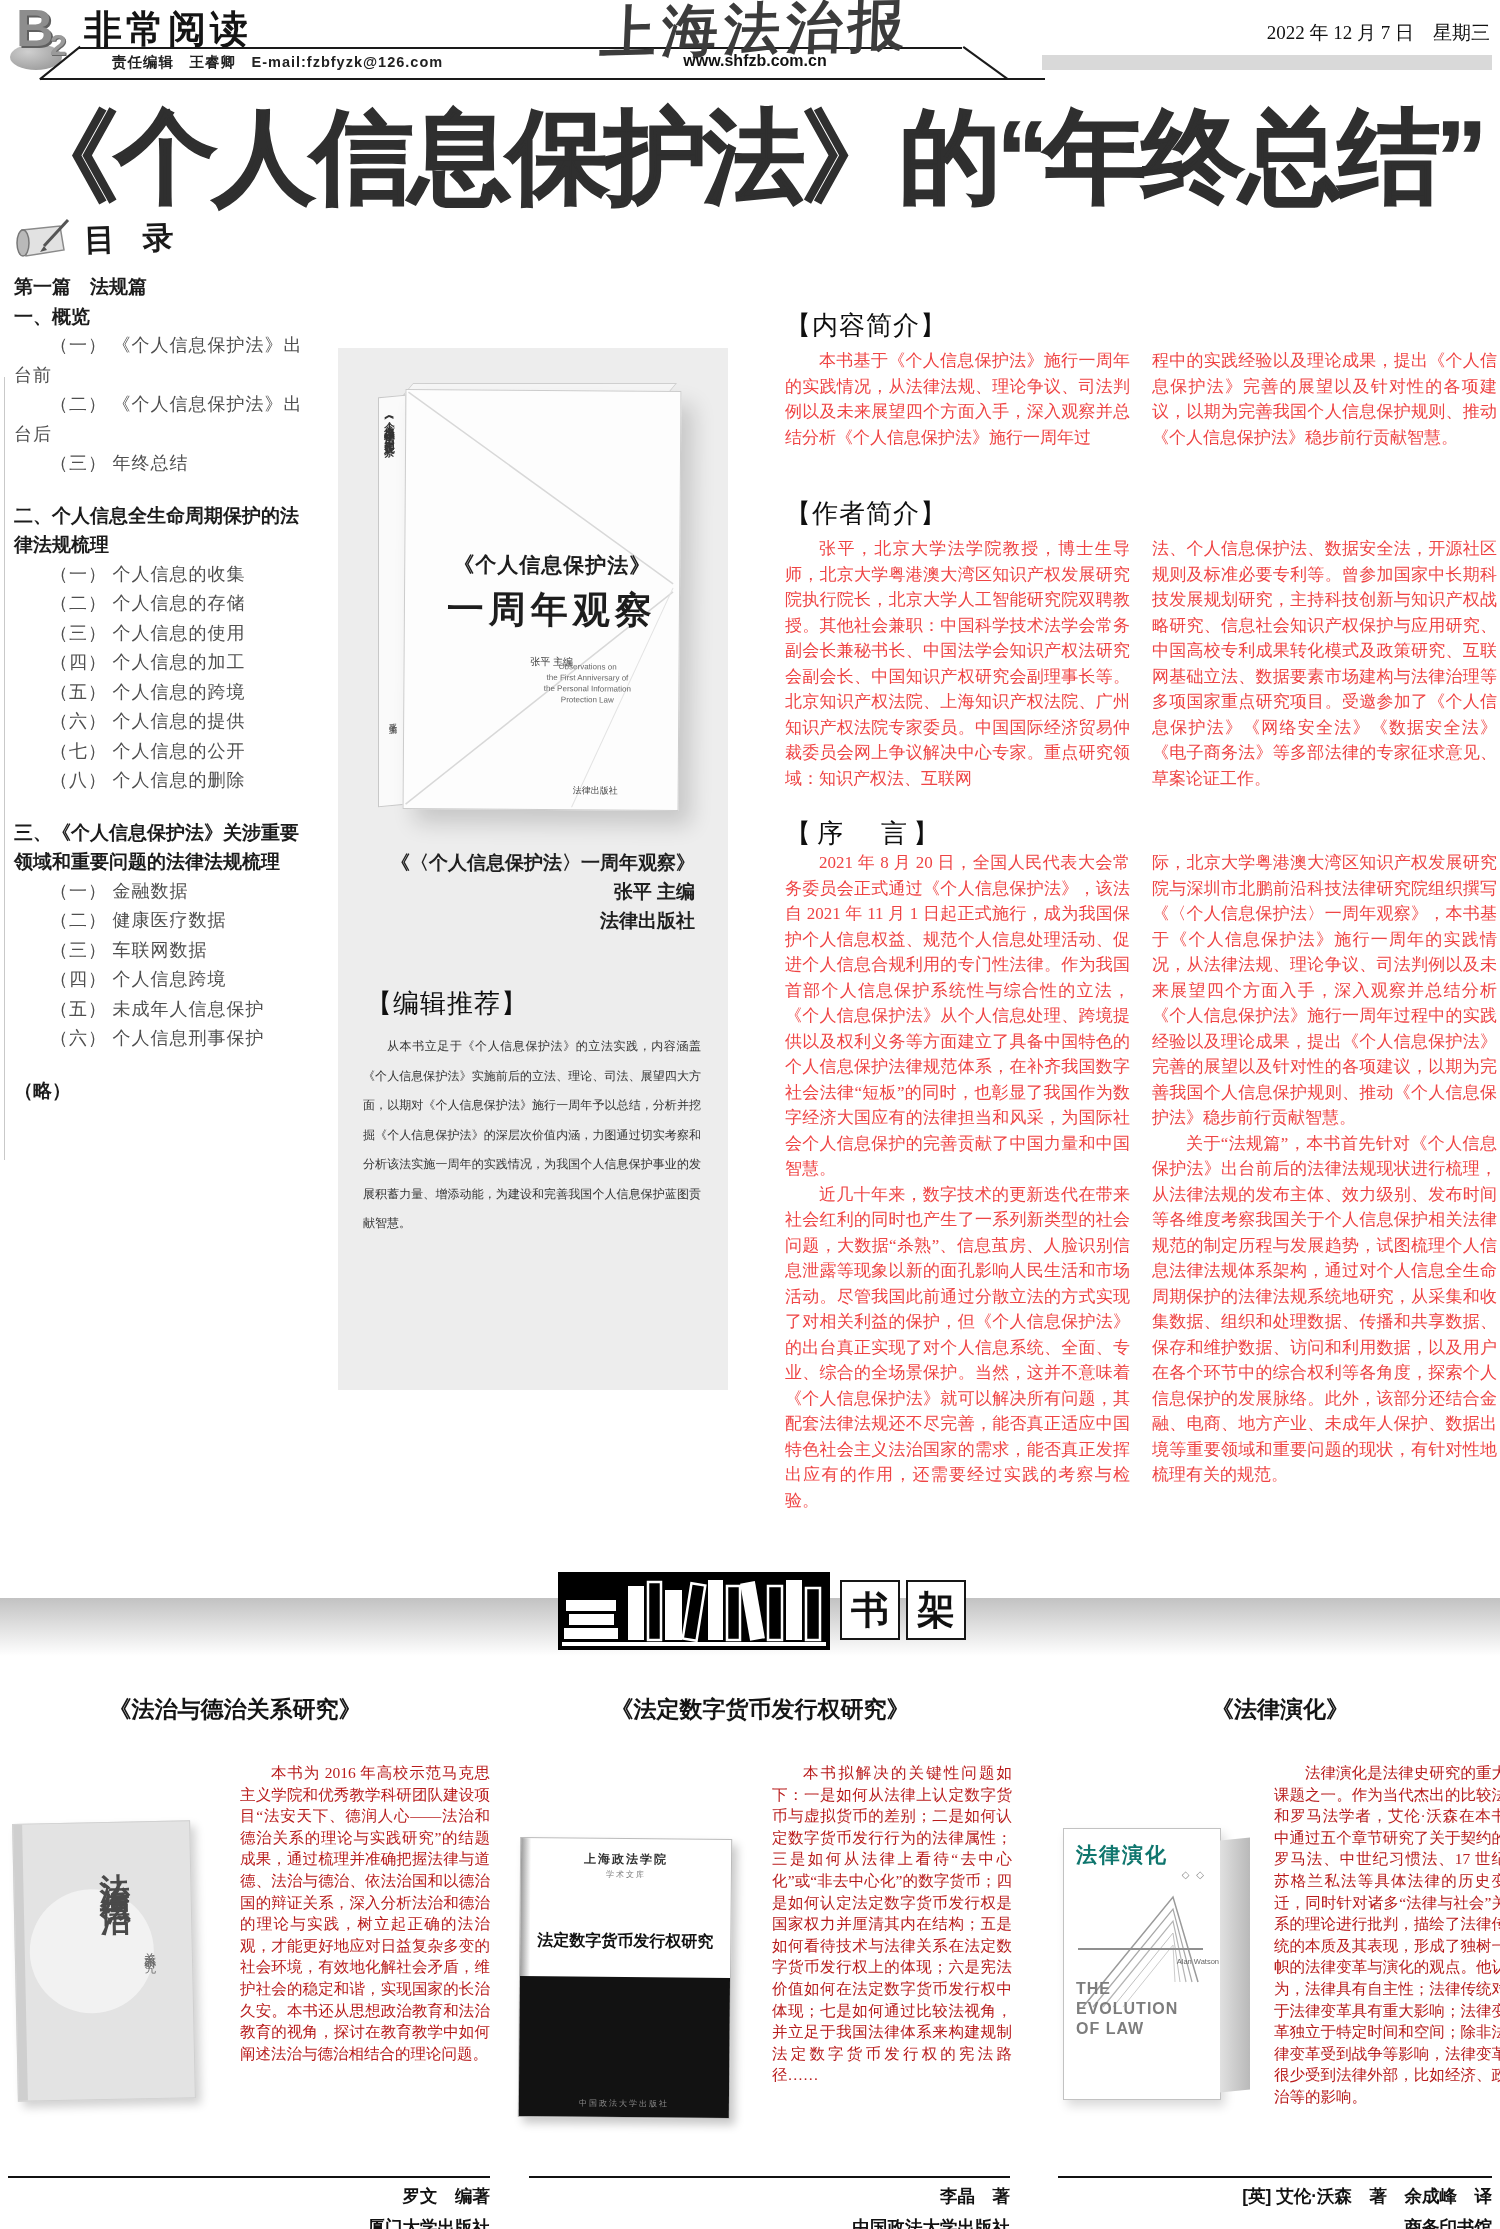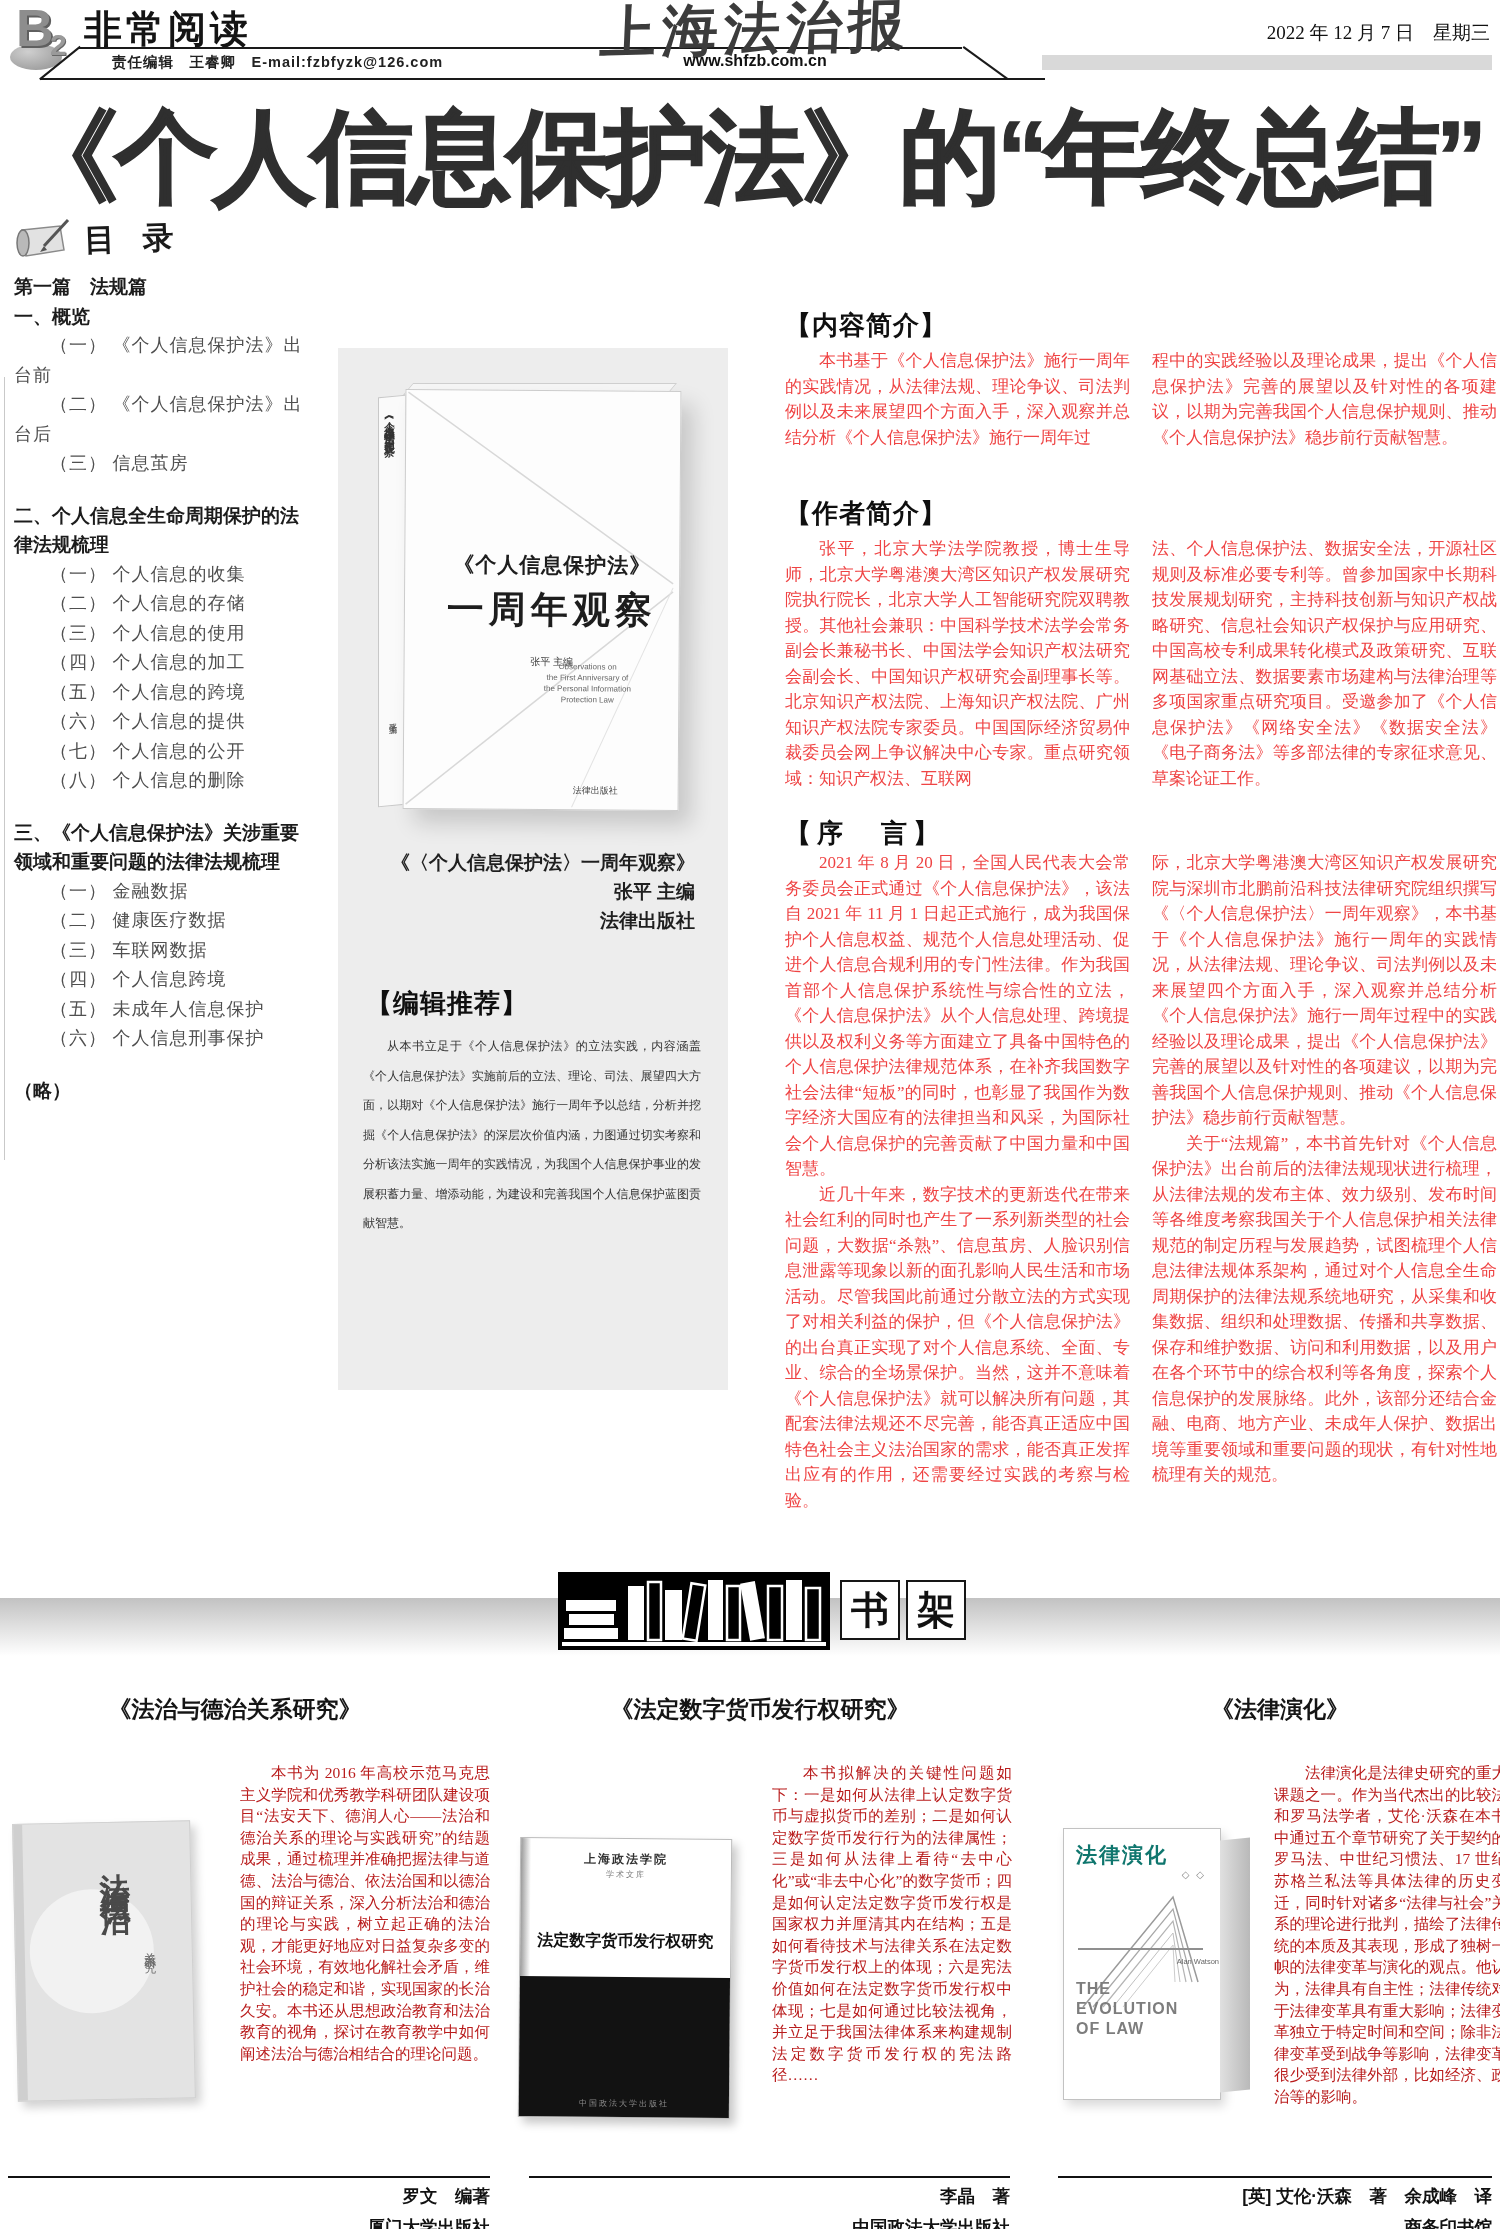--- a/index.html
+++ b/index.html
@@ -61,21 +61,21 @@
   #book3d .ct{position:absolute;left:30px;right:10px;top:160px;text-align:center;color:#1d1d1d;}
   #book3d .ct .t1{font-size:21px;font-weight:800;letter-spacing:1px;}
   #book3d .ct .t2{font-size:37px;font-weight:800;letter-spacing:5px;margin-top:6px;}
   #book3d .ct .ed{font-size:10px;margin-top:20px;color:#333;}
   #book3d .en{position:absolute;right:16px;top:270px;text-align:center;font-size:8px;color:#666;line-height:11px;width:150px;}
   #book3d .pub{position:absolute;right:60px;bottom:12px;font-size:9px;color:#444;}
 
   #caption{left:360px;top:848px;width:335px;text-align:right;font-size:19px;font-weight:700;
         line-height:29px;color:#1f1f1f;}
 
-  .sec-head{font-size:26px;font-weight:700;color:#0f0f0f;letter-spacing:1px;}
+  .sec-head{font-size:26px;font-weight:400;color:#0f0f0f;letter-spacing:1px;}
   #rec-head{left:366px;top:986px;}
   #rec-body{left:363px;top:1032px;width:338px;font-size:12px;line-height:29.5px;color:#333;
         font-family:"Liberation Serif","DejaVu Serif",serif;}
   #rec-body p{margin:0;text-indent:2em;}
 
   
   .bodytxt{font-size:17px;line-height:25.5px;color:#ef4444;font-family:"Liberation Serif","DejaVu Serif",serif;}
   .bodytxt p{margin:0;text-indent:2em;}
   #intro-head{left:785px;top:308px;}
   #intro-c1{left:785px;top:348px;width:345px;}
@@ -173,21 +173,21 @@
     </svg>
     <span class="t">目 录</span>
   </div>
   <div class="abs" id="toc-rule"></div>
 
   <div class="abs" id="toc-list">
     <div class="toc-part">第一篇　法规篇</div>
     <div class="toc-section">一、概览</div>
     <div class="toc-sub">（一） 《个人信息保护法》出台前</div>
     <div class="toc-sub">（二） 《个人信息保护法》出台后</div>
-    <div class="toc-sub">（三） 信息茧房</div>
+    <div class="toc-sub">（三） 年终总结</div>
     <div class="toc-section gap">二、个人信息全生命周期保护的法律法规梳理</div>
     <div class="toc-sub">（一） 个人信息的收集</div>
     <div class="toc-sub">（二） 个人信息的存储</div>
     <div class="toc-sub">（三） 个人信息的使用</div>
     <div class="toc-sub">（四） 个人信息的加工</div>
     <div class="toc-sub">（五） 个人信息的跨境</div>
     <div class="toc-sub">（六） 个人信息的提供</div>
     <div class="toc-sub">（七） 个人信息的公开</div>
     <div class="toc-sub">（八） 个人信息的删除</div>
     <div class="toc-section gap">三、《个人信息保护法》关涉重要领域和重要问题的法律法规梳理</div>

